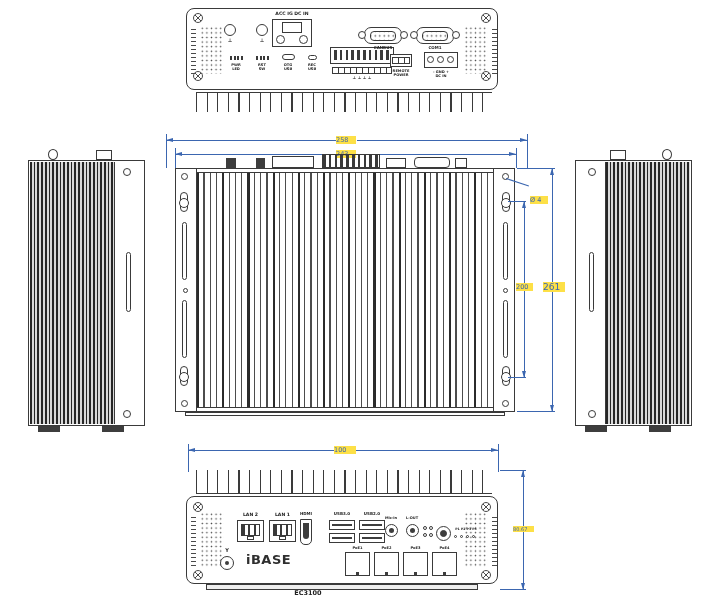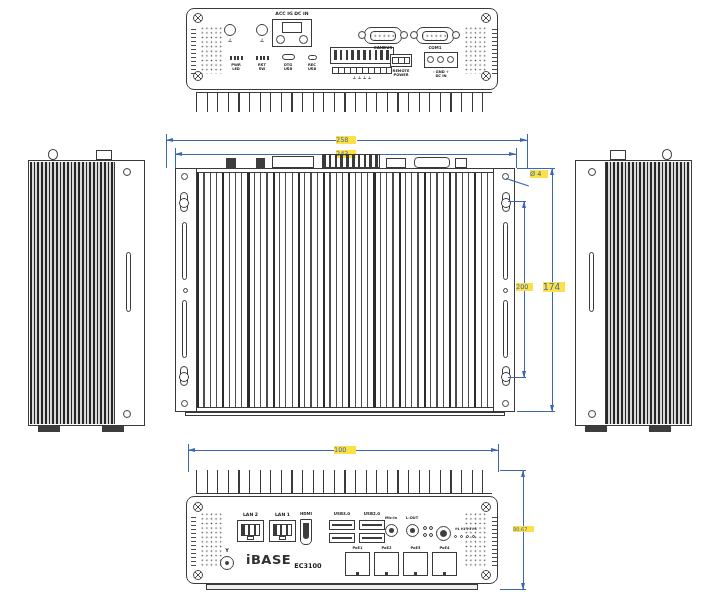--- a/index.html
+++ b/index.html
@@ -156,35 +156,35 @@
   <div class="abs circ" style="left:503px;top:288px;width:5px;height:5px"></div>
   <div class="abs slot" style="left:503px;top:300px;width:5px;height:58px"></div>
   <div class="abs clover" style="left:502px;top:366px;width:8px;height:20px">
       <span></span>
     </div>
   <div class="abs circ" style="left:502px;top:400px;width:7px;height:7px"></div>
 
   <div class="abs box" style="left:185px;top:412px;width:320px;height:4px"></div>
 
   <div class="abs dim" style="left:506px;top:178px;width:24px;height:1px;transform:rotate(18deg);transform-origin:left center"></div>
-  <div class="abs dlab t6" style="left:530px;top:170px;width:18px">Ø 4</div>
+  <div class="abs dlab t6" style="left:530px;top:196px;width:18px">Ø 4</div>
 
   <div class="abs dim" style="left:508px;top:201px;width:18px;height:1px"></div>
   <div class="abs dim" style="left:508px;top:377px;width:18px;height:1px"></div>
   <div class="abs dim" style="left:524px;top:201px;width:1px;height:177px"></div>
   <div class="abs au" style="left:522px;top:201px"></div>
   <div class="abs ad" style="left:522px;top:371px"></div>
   <div class="abs dlab t6" style="left:516px;top:283px;width:17px">200</div>
 
   <div class="abs dim" style="left:517px;top:168px;width:38px;height:1px"></div>
   <div class="abs dim" style="left:517px;top:411px;width:38px;height:1px"></div>
   <div class="abs dim" style="left:552px;top:168px;width:1px;height:244px"></div>
   <div class="abs au" style="left:550px;top:168px"></div>
   <div class="abs ad" style="left:550px;top:405px"></div>
-  <div class="abs dlab t8" style="left:543px;top:282px;width:22px">174</div>
+  <div class="abs dlab t8" style="left:543px;top:282px;width:22px">261</div>
 
   <div class="abs circ" style="left:48px;top:149px;width:10px;height:11px"></div>
   <div class="abs box" style="left:96px;top:150px;width:16px;height:10px"></div>
   <div class="abs box thick" style="left:28px;top:160px;width:117px;height:266px"></div>
   <div class="abs finsd" style="left:30px;top:162px;width:84px;height:262px"></div>
   <div class="abs" style="left:114px;top:162px;width:29px;height:262px;border-left:1px solid #3a3a3a;background:#fff"></div>
   <div class="abs circ" style="left:123px;top:168px;width:8px;height:8px"></div>
   <div class="abs slot" style="left:126px;top:252px;width:5px;height:60px"></div>
   <div class="abs circ" style="left:123px;top:410px;width:8px;height:8px"></div>
   <div class="abs fill" style="left:38px;top:426px;width:22px;height:6px"></div>
@@ -265,21 +265,21 @@
   <div class="abs circ" style="left:454px;top:535px;width:3px;height:3px"></div>
   <div class="abs circ" style="left:460px;top:535px;width:3px;height:3px"></div>
   <div class="abs circ" style="left:466px;top:535px;width:3px;height:3px"></div>
   <div class="abs circ" style="left:472px;top:535px;width:3px;height:3px"></div>
 
   <div class="abs lab t5" style="left:221px;top:548px;width:12px">Y</div>
   <div class="abs circ" style="left:220px;top:556px;width:14px;height:14px"></div>
   <div class="abs fill" style="left:225px;top:561px;width:4px;height:4px;border-radius:50%"></div>
 
   <div class="abs brand" style="left:246px;top:552px;font-size:13px">iBASE</div>
-  <div class="abs lab t6" style="left:292px;top:563px;width:32px">EC3100</div>
+  <div class="abs lab t6" style="left:292px;top:590px;width:32px">EC3100</div>
 
   <div class="abs lab t35" style="left:345px;top:546px;width:25px">PoE1</div>
   <div class="abs lab t35" style="left:374px;top:546px;width:25px">PoE2</div>
   <div class="abs lab t35" style="left:403px;top:546px;width:25px">PoE3</div>
   <div class="abs lab t35" style="left:432px;top:546px;width:25px">PoE4</div>
   <div class="abs box" style="left:345px;top:552px;width:25px;height:24px"></div>
   <div class="abs box" style="left:374px;top:552px;width:25px;height:24px"></div>
   <div class="abs box" style="left:403px;top:552px;width:25px;height:24px"></div>
   <div class="abs box" style="left:432px;top:552px;width:25px;height:24px"></div>
   <div class="abs fill" style="left:356px;top:572px;width:3px;height:3px"></div>

